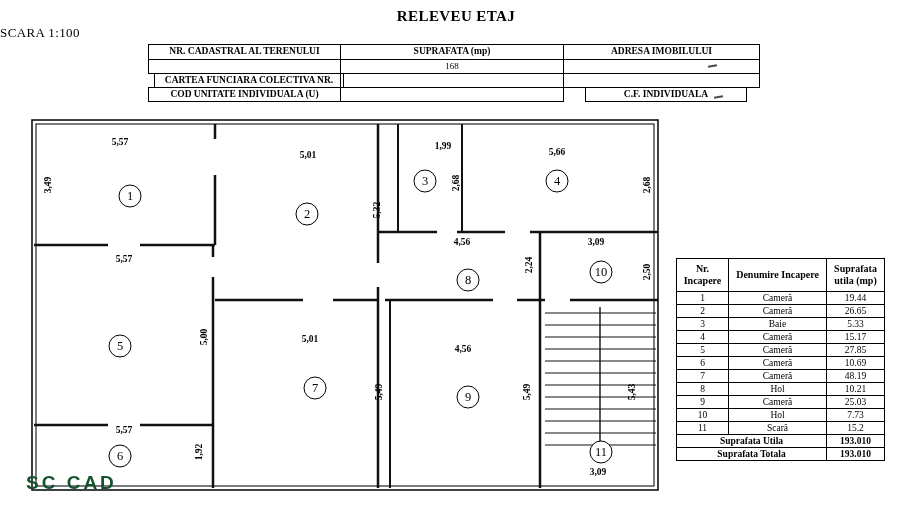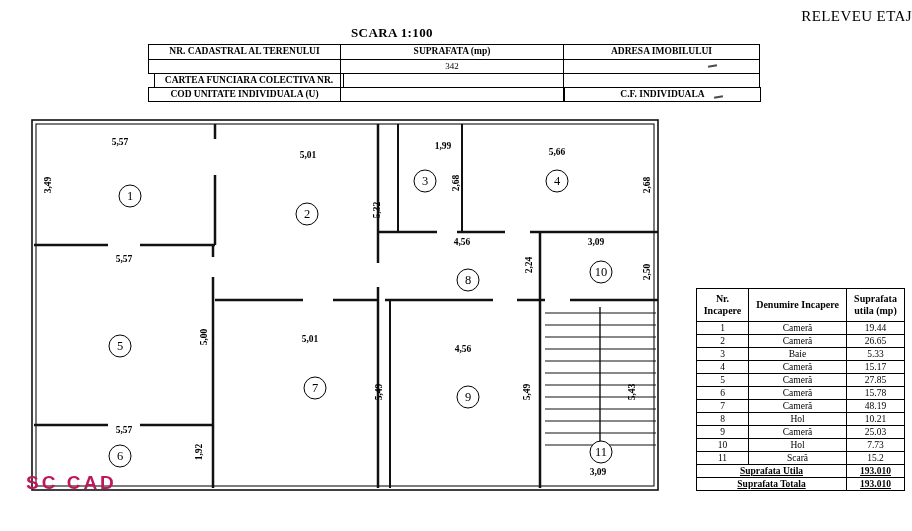--- a/index.html
+++ b/index.html
@@ -3,22 +3,22 @@
 <meta charset="utf-8">
 <style>
   html,body { margin:0; padding:0; }
   body {
     width:912px; height:531px; position:relative; overflow:hidden;
     background:#ffffff; color:#000;
     font-family:"Liberation Serif", serif;
   }
   .abs { position:absolute; }
   
-  .title1 { left:0; top:8px; width:912px; text-align:right; font-size:15px; font-weight:normal; letter-spacing:.4px; }
-  .title2 { left:0; top:25px; width:784px; text-align:center; font-size:13px; font-weight:bold; letter-spacing:.4px; }
+  .title1 { left:0; top:8px; width:912px; text-align:center; font-size:15px; font-weight:bold; letter-spacing:.4px; }
+  .title2 { left:0; top:25px; width:784px; font-size:13px; font-weight:normal; letter-spacing:.4px; }
   
   .cell {
     position:absolute; box-sizing:border-box; border:1px solid #000;
     display:flex; align-items:center; justify-content:center; text-align:center;
     font-size:9.5px; font-weight:bold; line-height:1.05; padding:0 2px;
   }
   .cell.plain { font-weight:normal; font-size:9px; }
   
   #plan { left:25px; top:115px; width:645px; height:385px; }
   #plan svg { position:absolute; left:0; top:0; }
@@ -27,56 +27,56 @@
     transform:translate(-50%,-50%); background:transparent;
   }
   .dim.v { transform:translate(-50%,-50%) rotate(-90deg); }
   .room {
     position:absolute; width:21px; height:21px; border:1.4px solid #000; border-radius:50%;
     transform:translate(-50%,-50%); display:flex; align-items:center; justify-content:center;
     font-size:12.5px; background:#fff;
   }
   
   table.rooms {
-    position:absolute; left:696px; top:258px; border-collapse:collapse;
-    font-size:9.5px; table-layout:fixed;margin-top:30px;
+    position:absolute; left:676px; top:258px; border-collapse:collapse;
+    font-size:9.5px; table-layout:fixed;
   }
   table.rooms th, table.rooms td { border:1px solid #000; padding:0 2px; text-align:center; }
   table.rooms th { white-space:pre-line; font-size:10px; height:32px; line-height:1.2; }
   table.rooms td { height:12px; line-height:12px; }
-  td.bold { font-weight:bold;text-decoration:underline; }
+  td.bold { font-weight:bold; }
   
   .pen-mark { position:absolute; width:9px; height:2px; background:#4a4a4a; transform:rotate(-10deg); }
   .watermark {
     position:absolute; left:26px; top:472px; font-size:19px; letter-spacing:3px;
-    color:#be185d; font-weight:bold; font-family:"Liberation Sans", sans-serif;
+    color:#14532d; font-weight:bold; font-family:"Liberation Sans", sans-serif;
   }
 </style>
 </head>
 <body>
 
 <div class="abs title1">RELEVEU ETAJ</div>
 <div class="abs title2">SCARA 1:100</div>
 
 <div>
   <div class="cell" style="left:148px;top:44px;width:193px;height:16px">NR. CADASTRAL AL TERENULUI</div>
   <div class="cell" style="left:340px;top:44px;width:224px;height:16px">SUPRAFATA (mp)</div>
   <div class="cell" style="left:563px;top:44px;width:197px;height:16px">ADRESA IMOBILULUI</div>
 
   <div class="cell" style="left:148px;top:59px;width:193px;height:15px"></div>
-  <div class="cell plain" style="left:340px;top:59px;width:224px;height:15px">342</div>
+  <div class="cell plain" style="left:340px;top:59px;width:224px;height:15px">168</div>
   <div class="cell" style="left:563px;top:59px;width:197px;height:15px"></div>
 
   <div class="cell" style="left:154px;top:73px;width:190px;height:15px">CARTEA FUNCIARA COLECTIVA NR.</div>
   <div class="cell" style="left:340px;top:73px;width:224px;height:15px"></div>
   <div class="cell" style="left:563px;top:73px;width:197px;height:15px"></div>
 
   <div class="cell" style="left:148px;top:87px;width:193px;height:15px">COD UNITATE INDIVIDUALA (U)</div>
   <div class="cell" style="left:340px;top:87px;width:224px;height:15px"></div>
-  <div class="cell" style="left:564px;top:87px;width:197px;height:15px">C.F. INDIVIDUALA</div>
+  <div class="cell" style="left:585px;top:87px;width:162px;height:15px">C.F. INDIVIDUALA</div>
 
   <div class="pen-mark" style="left:708px;top:65px"></div>
   <div class="pen-mark" style="left:714px;top:96px"></div>
 </div>
 
 <div id="plan" class="abs">
   <svg width="645" height="385" viewBox="0 0 645 385">
     <g stroke="#111" fill="none">
 
       <rect x="7" y="5" width="626" height="370" stroke-width="1.6"></rect>
@@ -205,21 +205,21 @@
         <td>15.17</td>
       </tr>
     <tr>
         <td>5</td>
         <td>Cameră</td>
         <td>27.85</td>
       </tr>
     <tr>
         <td>6</td>
         <td>Cameră</td>
-        <td>15.78</td>
+        <td>10.69</td>
       </tr>
     <tr>
         <td>7</td>
         <td>Cameră</td>
         <td>48.19</td>
       </tr>
     <tr>
         <td>8</td>
         <td>Hol</td>
         <td>10.21</td>

